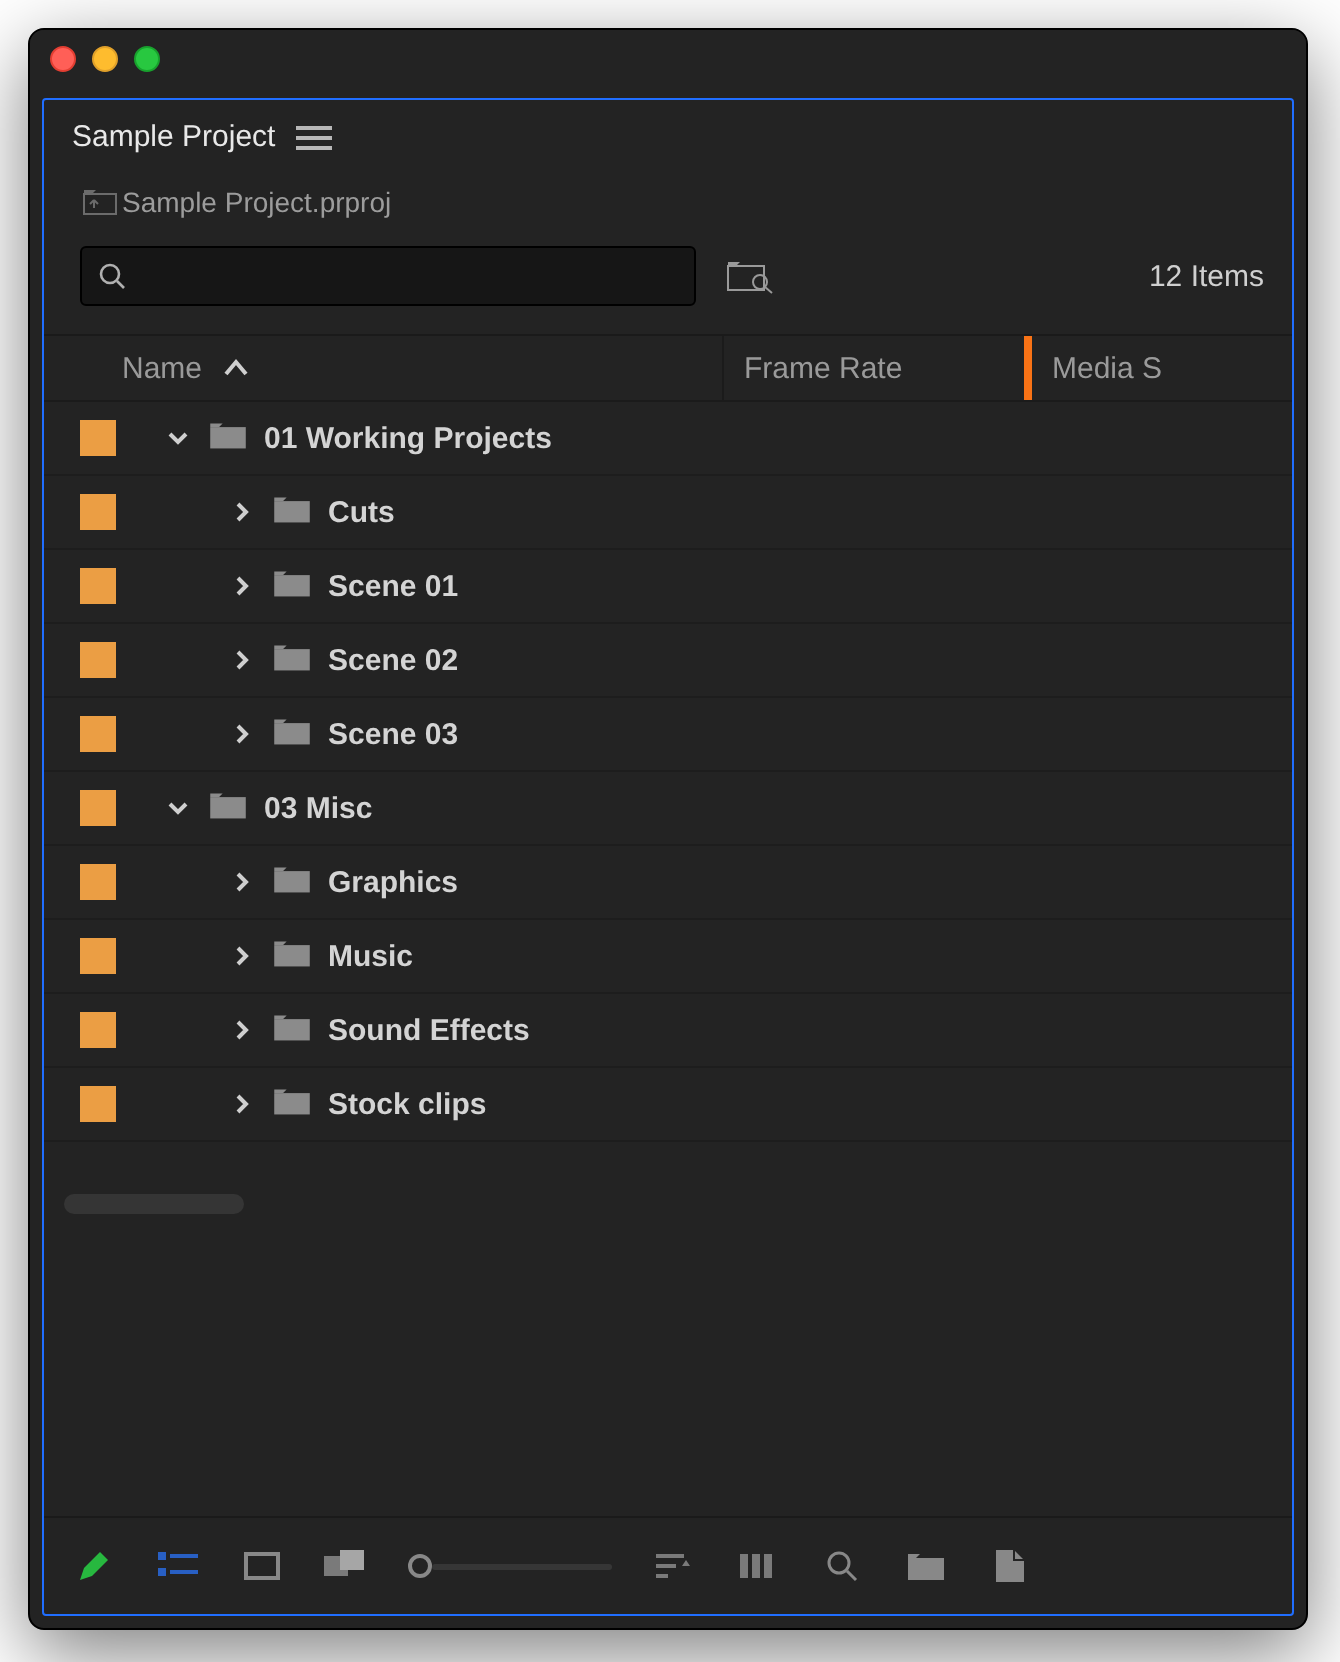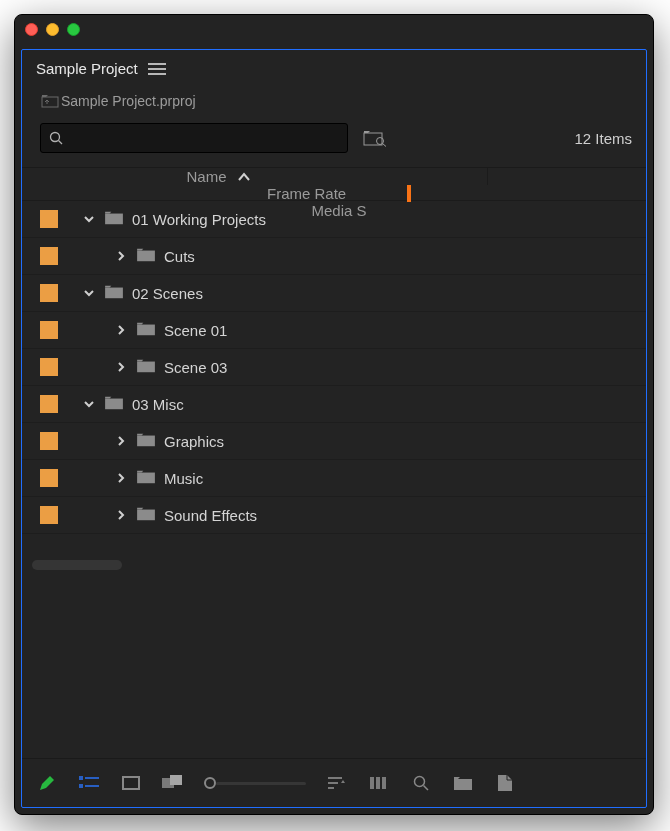--- a/index.html
+++ b/index.html
@@ -131,30 +131,30 @@
     overflow:hidden;
   }
 
   .col-head-row {
     height:32px;
     display:flex;
     align-items:center;
     border-bottom:1px solid #1b1b1b;
     color:#9a9a9a;
     font-size:15px;
-    flex-direction:column;
   }
   .col-head-row .pad1 { width:33px; }
   .col-head-row .name-col { width:300px; display:flex; align-items:center; padding-left:6px; border-right:1px solid #1b1b1b; height:100%;}
   .col-head-row .fr-col { width:140px; padding-left:10px; border-right:4px solid #f97316; height:100%; display:flex;align-items:center;}
   .col-head-row .ms-col { flex:1; padding-left:10px; height:100%; display:flex;align-items:center;}
   .sort-caret { margin-left:10px; }
 
   .rows {
     overflow:hidden;
+    font-weight:bold;
   }
   .row {
     height:36px;
     display:flex;
     align-items:center;
     border-bottom:1px solid #1d1d1d;
   }
   .swatch {
     width:18px; height:18px;
     background:#eb9e44;
@@ -307,72 +307,72 @@
               </svg>
             </div>
             <span><svg class="bin-icon" width="22" height="18" viewBox="0 0 22 18">
                 <path d="M1 4 L6 4 L8 2 L1 2 Z" fill="#8b8b8b"></path>
                 <rect x="1" y="4" width="20" height="12" fill="#8b8b8b"></rect>
               </svg></span>
             <span class="row-label">Cuts</span>
           </div>
           <div class="row">
             <div class="swatch"></div>
+            <div class="indent2"></div>
+            <div class="arrow-cell">
+              <svg width="12" height="12" viewBox="0 0 12 12">
+                <path d="M4 2 L8 6 L4 10" fill="none" stroke="#cfcfcf" stroke-width="2"></path>
+              </svg>
+            </div>
+            <span><svg class="bin-icon" width="22" height="18" viewBox="0 0 22 18">
+                <path d="M1 4 L6 4 L8 2 L1 2 Z" fill="#8b8b8b"></path>
+                <rect x="1" y="4" width="20" height="12" fill="#8b8b8b"></rect>
+              </svg></span>
+            <span class="row-label">Scene 01</span>
+          </div>
+          <div class="row">
+            <div class="swatch"></div>
+            <div class="indent2"></div>
+            <div class="arrow-cell">
+              <svg width="12" height="12" viewBox="0 0 12 12">
+                <path d="M4 2 L8 6 L4 10" fill="none" stroke="#cfcfcf" stroke-width="2"></path>
+              </svg>
+            </div>
+            <span><svg class="bin-icon" width="22" height="18" viewBox="0 0 22 18">
+                <path d="M1 4 L6 4 L8 2 L1 2 Z" fill="#8b8b8b"></path>
+                <rect x="1" y="4" width="20" height="12" fill="#8b8b8b"></rect>
+              </svg></span>
+            <span class="row-label">Scene 02</span>
+          </div>
+          <div class="row">
+            <div class="swatch"></div>
+            <div class="indent2"></div>
+            <div class="arrow-cell">
+              <svg width="12" height="12" viewBox="0 0 12 12">
+                <path d="M4 2 L8 6 L4 10" fill="none" stroke="#cfcfcf" stroke-width="2"></path>
+              </svg>
+            </div>
+            <span><svg class="bin-icon" width="22" height="18" viewBox="0 0 22 18">
+                <path d="M1 4 L6 4 L8 2 L1 2 Z" fill="#8b8b8b"></path>
+                <rect x="1" y="4" width="20" height="12" fill="#8b8b8b"></rect>
+              </svg></span>
+            <span class="row-label">Scene 03</span>
+          </div>
+          <div class="row">
+            <div class="swatch"></div>
             <div class="indent1"></div>
             <div class="arrow-cell">
               <svg width="12" height="12" viewBox="0 0 12 12">
                 <path d="M2 4 L6 8 L10 4" fill="none" stroke="#cfcfcf" stroke-width="2"></path>
               </svg>
             </div>
             <span><svg class="bin-icon" width="22" height="18" viewBox="0 0 22 18">
                 <path d="M1 4 L6 4 L8 2 L1 2 Z" fill="#8b8b8b"></path>
                 <rect x="1" y="4" width="20" height="12" fill="#8b8b8b"></rect>
               </svg></span>
-            <span class="row-label">02 Scenes</span>
-          </div>
-          <div class="row">
-            <div class="swatch"></div>
-            <div class="indent2"></div>
-            <div class="arrow-cell">
-              <svg width="12" height="12" viewBox="0 0 12 12">
-                <path d="M4 2 L8 6 L4 10" fill="none" stroke="#cfcfcf" stroke-width="2"></path>
-              </svg>
-            </div>
-            <span><svg class="bin-icon" width="22" height="18" viewBox="0 0 22 18">
-                <path d="M1 4 L6 4 L8 2 L1 2 Z" fill="#8b8b8b"></path>
-                <rect x="1" y="4" width="20" height="12" fill="#8b8b8b"></rect>
-              </svg></span>
-            <span class="row-label">Scene 01</span>
-          </div>
-          <div class="row">
-            <div class="swatch"></div>
-            <div class="indent2"></div>
-            <div class="arrow-cell">
-              <svg width="12" height="12" viewBox="0 0 12 12">
-                <path d="M4 2 L8 6 L4 10" fill="none" stroke="#cfcfcf" stroke-width="2"></path>
-              </svg>
-            </div>
-            <span><svg class="bin-icon" width="22" height="18" viewBox="0 0 22 18">
-                <path d="M1 4 L6 4 L8 2 L1 2 Z" fill="#8b8b8b"></path>
-                <rect x="1" y="4" width="20" height="12" fill="#8b8b8b"></rect>
-              </svg></span>
-            <span class="row-label">Scene 03</span>
-          </div>
-          <div class="row">
-            <div class="swatch"></div>
-            <div class="indent1"></div>
-            <div class="arrow-cell">
-              <svg width="12" height="12" viewBox="0 0 12 12">
-                <path d="M2 4 L6 8 L10 4" fill="none" stroke="#cfcfcf" stroke-width="2"></path>
-              </svg>
-            </div>
-            <span><svg class="bin-icon" width="22" height="18" viewBox="0 0 22 18">
-                <path d="M1 4 L6 4 L8 2 L1 2 Z" fill="#8b8b8b"></path>
-                <rect x="1" y="4" width="20" height="12" fill="#8b8b8b"></rect>
-              </svg></span>
             <span class="row-label">03 Misc</span>
           </div>
           <div class="row">
             <div class="swatch"></div>
             <div class="indent2"></div>
             <div class="arrow-cell">
               <svg width="12" height="12" viewBox="0 0 12 12">
                 <path d="M4 2 L8 6 L4 10" fill="none" stroke="#cfcfcf" stroke-width="2"></path>
               </svg>
             </div>
@@ -402,20 +402,34 @@
             <div class="arrow-cell">
               <svg width="12" height="12" viewBox="0 0 12 12">
                 <path d="M4 2 L8 6 L4 10" fill="none" stroke="#cfcfcf" stroke-width="2"></path>
               </svg>
             </div>
             <span><svg class="bin-icon" width="22" height="18" viewBox="0 0 22 18">
                 <path d="M1 4 L6 4 L8 2 L1 2 Z" fill="#8b8b8b"></path>
                 <rect x="1" y="4" width="20" height="12" fill="#8b8b8b"></rect>
               </svg></span>
             <span class="row-label">Sound Effects</span>
+          </div>
+          <div class="row">
+            <div class="swatch"></div>
+            <div class="indent2"></div>
+            <div class="arrow-cell">
+              <svg width="12" height="12" viewBox="0 0 12 12">
+                <path d="M4 2 L8 6 L4 10" fill="none" stroke="#cfcfcf" stroke-width="2"></path>
+              </svg>
+            </div>
+            <span><svg class="bin-icon" width="22" height="18" viewBox="0 0 22 18">
+                <path d="M1 4 L6 4 L8 2 L1 2 Z" fill="#8b8b8b"></path>
+                <rect x="1" y="4" width="20" height="12" fill="#8b8b8b"></rect>
+              </svg></span>
+            <span class="row-label">Stock clips</span>
           </div>
         </div>
 
       <div class="hscroll-track">
         <div class="hscroll-thumb"></div>
       </div>
     </div>
 
     <div class="toolbar">
       <div class="tool" title="">

